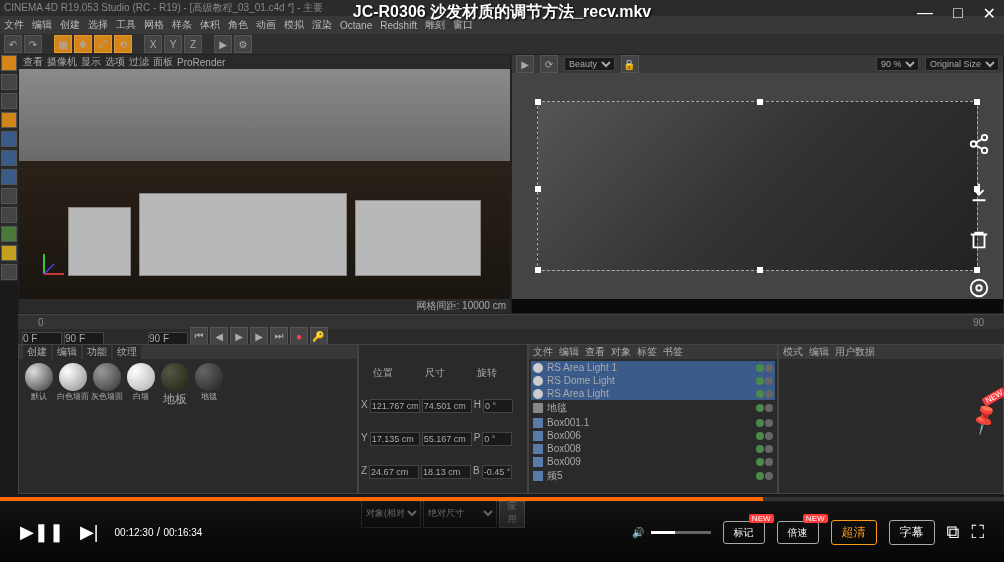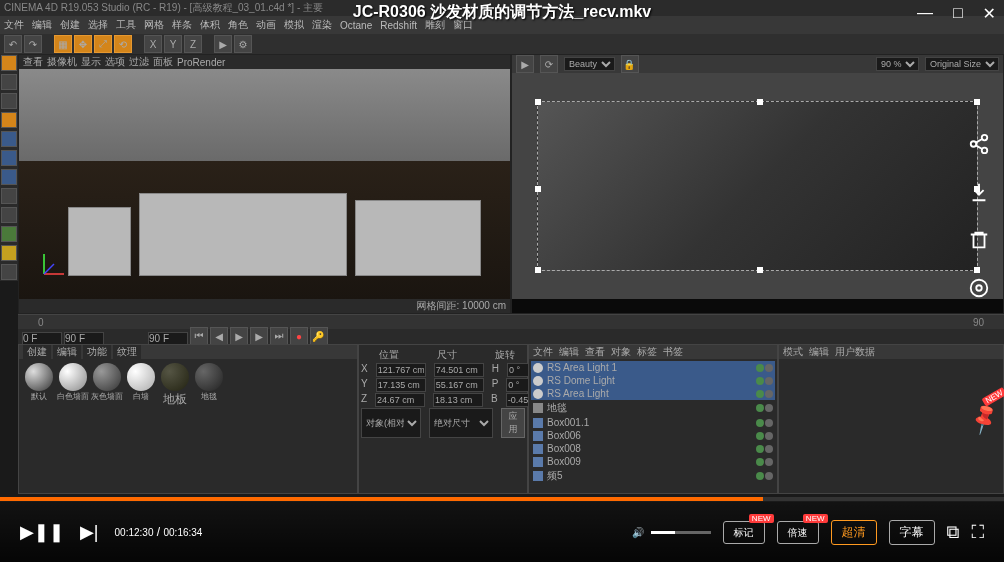--- a/index.html
+++ b/index.html
@@ -32,21 +32,21 @@
 .timeline-ruler{height:14px;background:#333;display:flex;align-items:center;padding:0 20px;font-size:8px;color:#888}
 .timeline-controls{height:16px;display:flex;align-items:flex-end;padding:0 4px;gap:2px}
 .bottom-panels{position:absolute;left:18px;top:344px;right:0;height:150px;display:flex}
 .mat-panel{width:340px;background:#2a2a2a;border:1px solid #444}
 .mat-tabs{height:14px;background:#383838;display:flex;gap:2px;padding:0 4px;font-size:9px}
 .mat-tabs span{padding:0 4px;background:#2a2a2a;cursor:pointer}
 .mat-balls{display:flex;gap:2px;padding:4px}
 .mat-ball{width:32px;height:42px;text-align:center}
 .ball{width:28px;height:28px;border-radius:50%;margin:0 auto;background:radial-gradient(circle at 30% 30%,#ddd,#333)}
 .coord-panel{width:170px;background:#2a2a2a;border:1px solid #444;padding:2px}
-.coord-row{display:flex;gap:8px;margin:1px 0;font-size:9px}
+.coord-row{display:flex;gap:2px;margin:19px 0;font-size:9px}
 .coord-row input{width:50px;background:#1a1a1a;border:1px solid #444;color:#aaa;font-size:9px;padding:1px}
 .obj-panel{width:250px;background:#2a2a2a;border:1px solid #444;display:flex;flex-direction:column}
 .obj-tabs{height:14px;background:#383838;display:flex;gap:6px;padding:0 4px;font-size:9px}
 .obj-list{flex:1;overflow:auto;padding:2px}
 .obj-item{display:flex;align-items:center;gap:4px;padding:1px 2px;font-size:9px;cursor:pointer}
 .obj-item.selected{background:#3a5a8a}
 .obj-icon{width:10px;height:10px;display:inline-block}
 .obj-icon.light{background:#ccc;border-radius:50%}
 .obj-icon.null{background:#888}
 .obj-icon.mesh{background:#5a7aaa}

